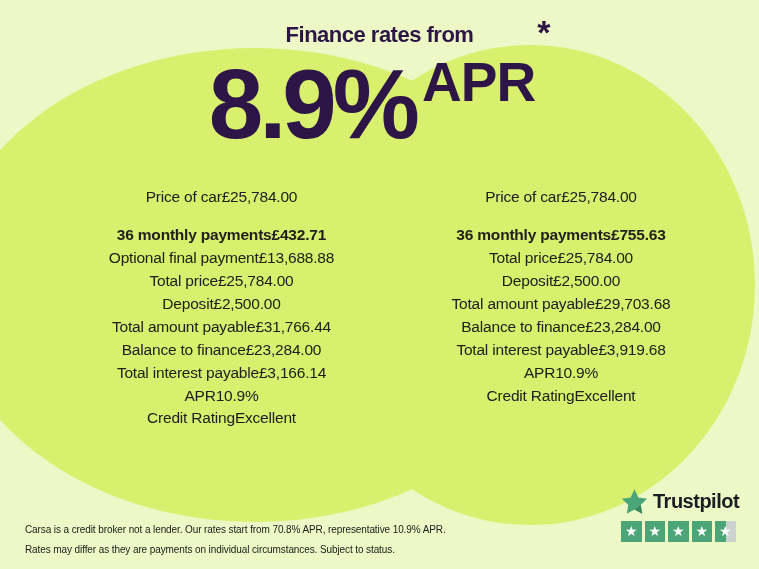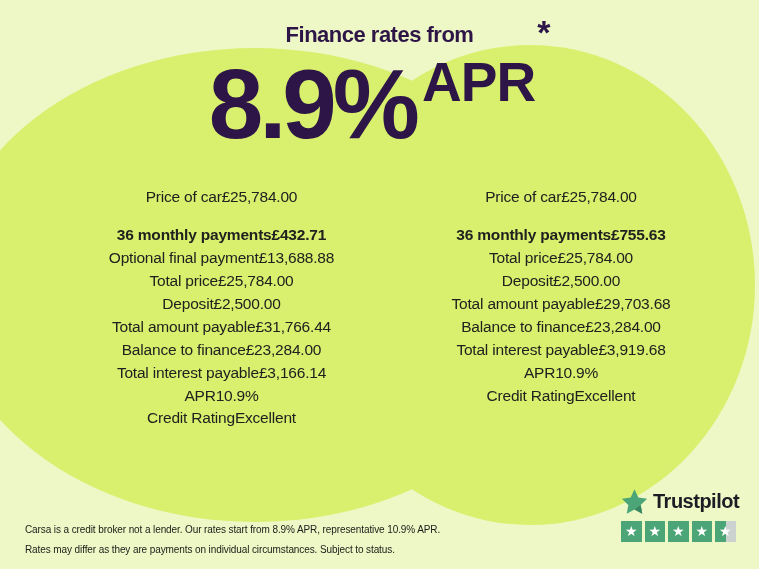--- a/index.html
+++ b/index.html
@@ -161,21 +161,21 @@
           <span>10.9%</span>
         </div>
         <div class="frow">
           <span>Credit Rating</span>
           <span>Excellent</span>
         </div>
       </div>
   </div>
 
   <div class="disclaimer">
-    <div>Carsa is a credit broker not a lender. Our rates start from 8.9% APR, representative 10.9% APR.</div>
+    <div>Carsa is a credit broker not a lender. Our rates start from 70.8% APR, representative 10.9% APR.</div>
     <div>Rates may differ as they are payments on individual circumstances. Subject to status.</div>
   </div>
 
   <div class="trustpilot">
     <div class="tp-row1">
       <span style="display:flex;">
         <svg width="27" height="27" viewBox="0 0 24 24">
           <polygon points="12,1.2 15.4,8.5 23.2,9.5 17.5,15 18.9,22.8 12,19 5.1,22.8 6.5,15 0.8,9.5 8.6,8.5" fill="#4ba577"></polygon>
           <polygon points="12,19 17.5,15 18.9,22.8" fill="#39875f"></polygon>
         </svg>

